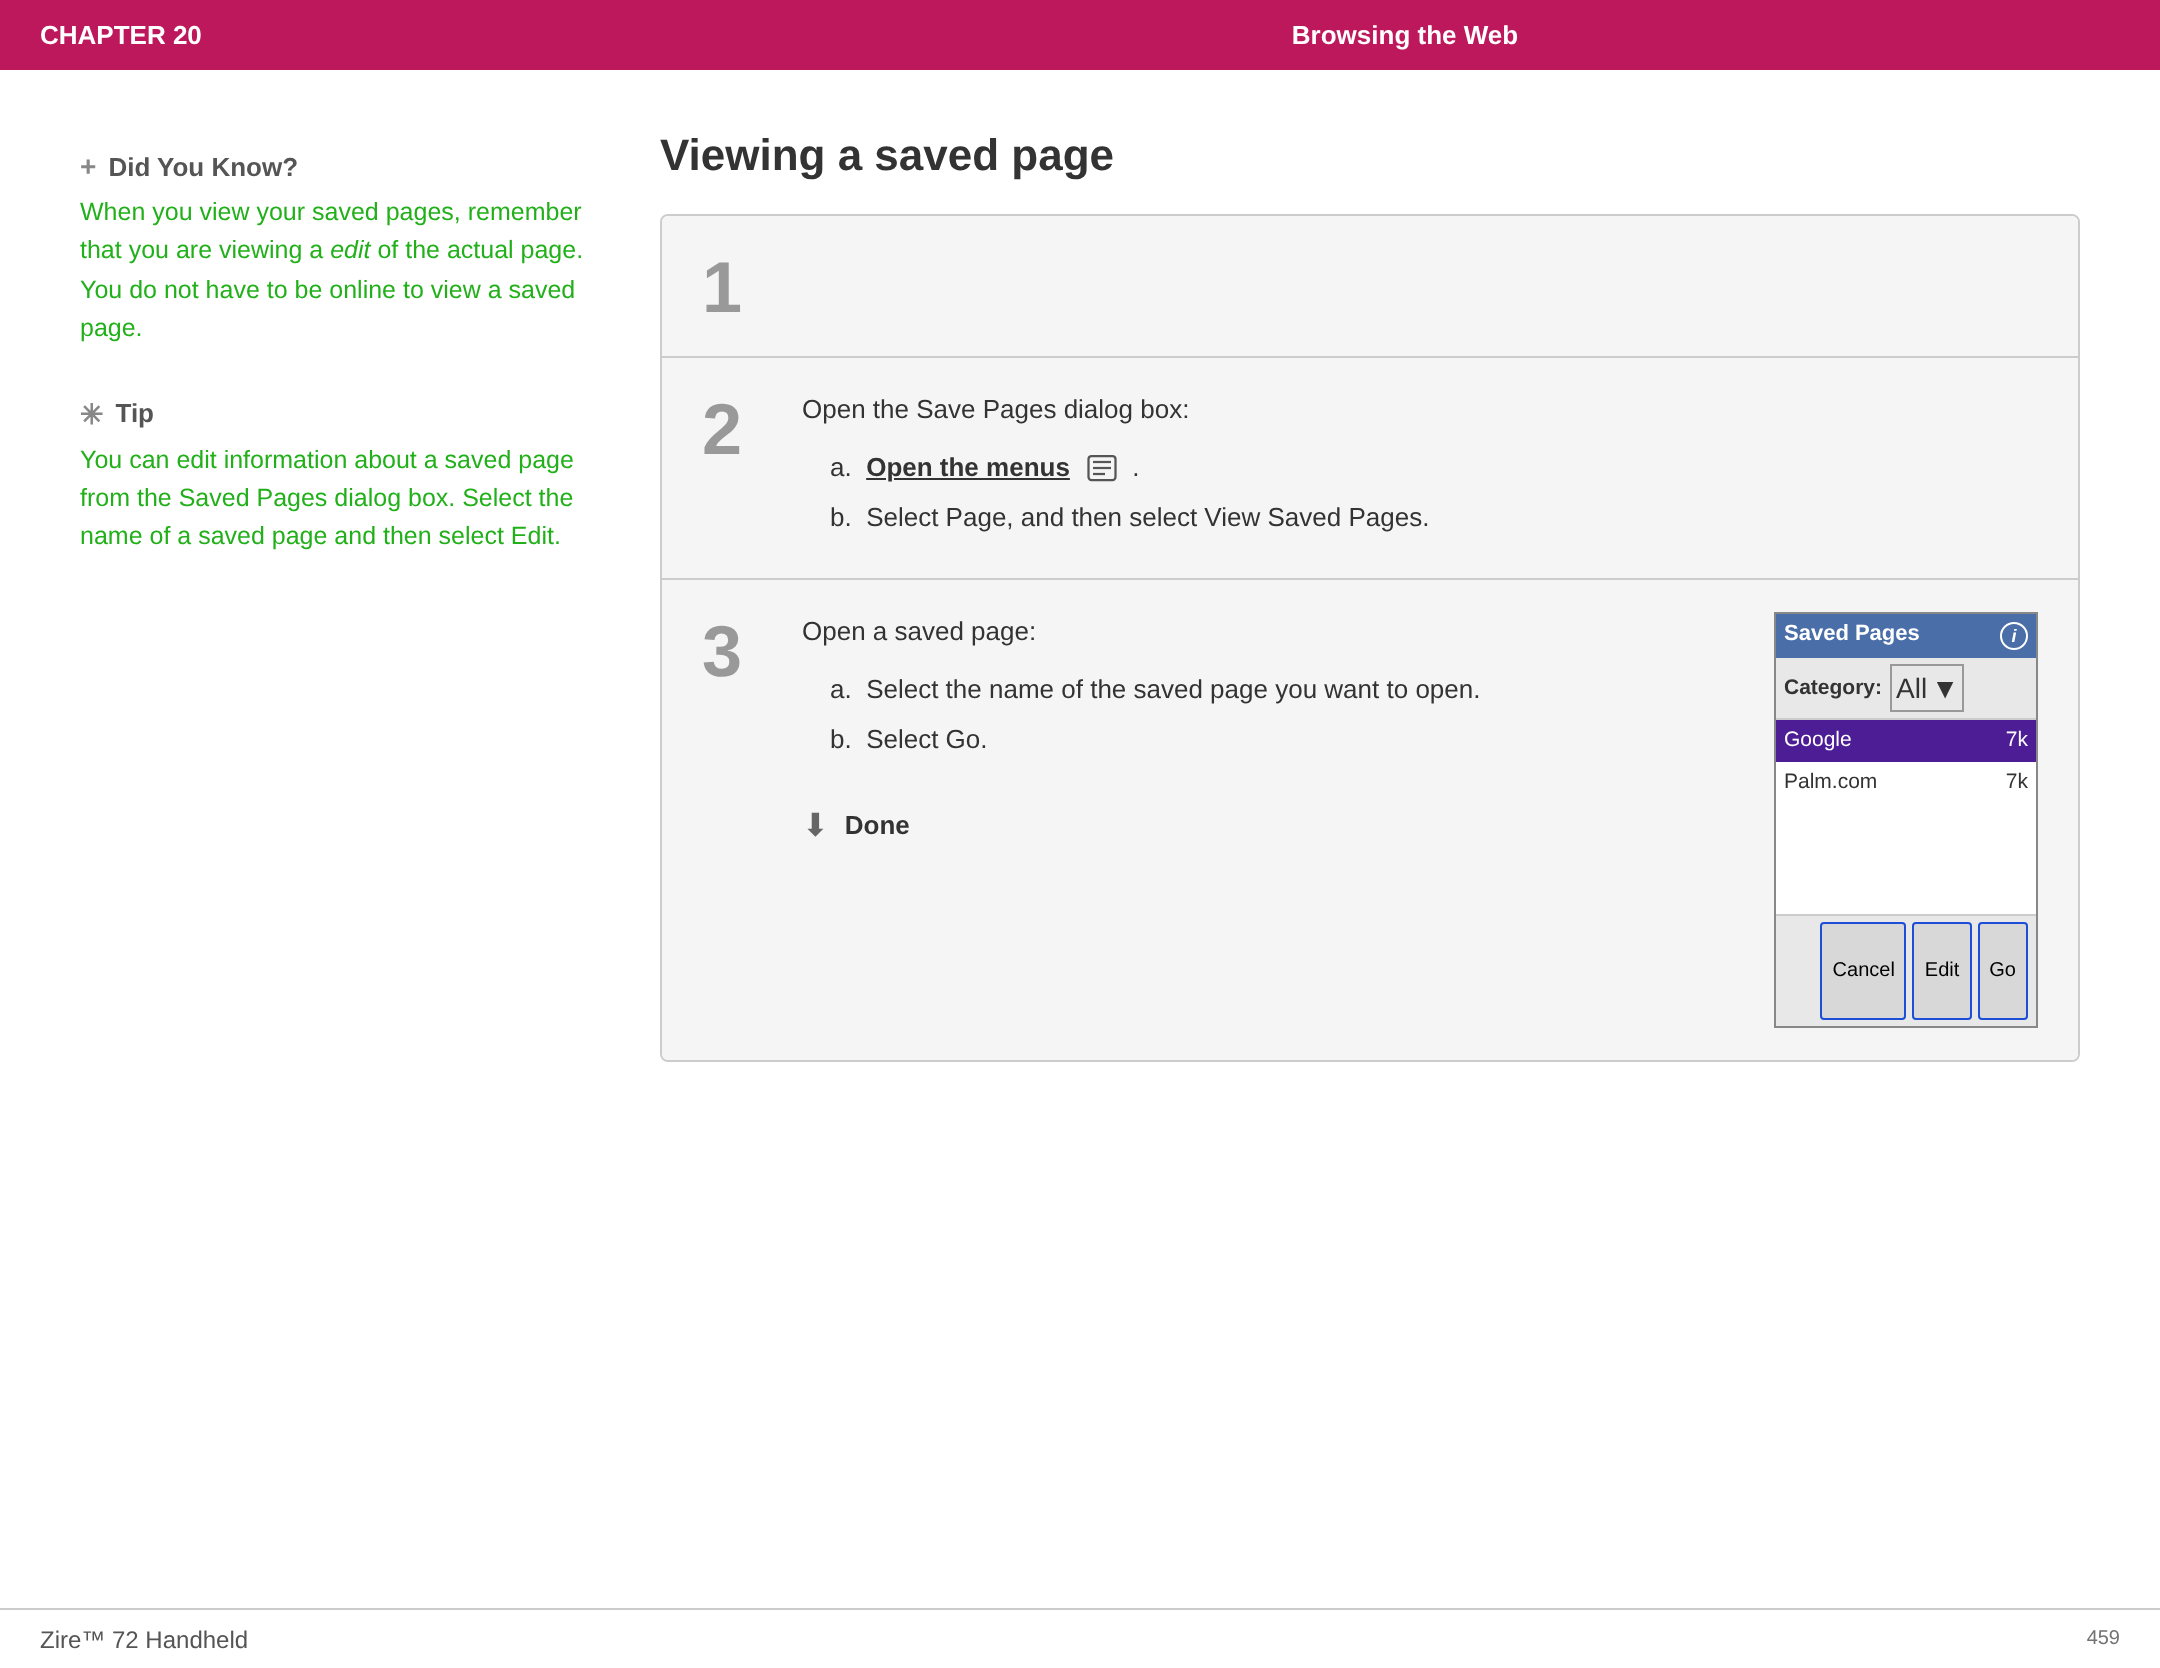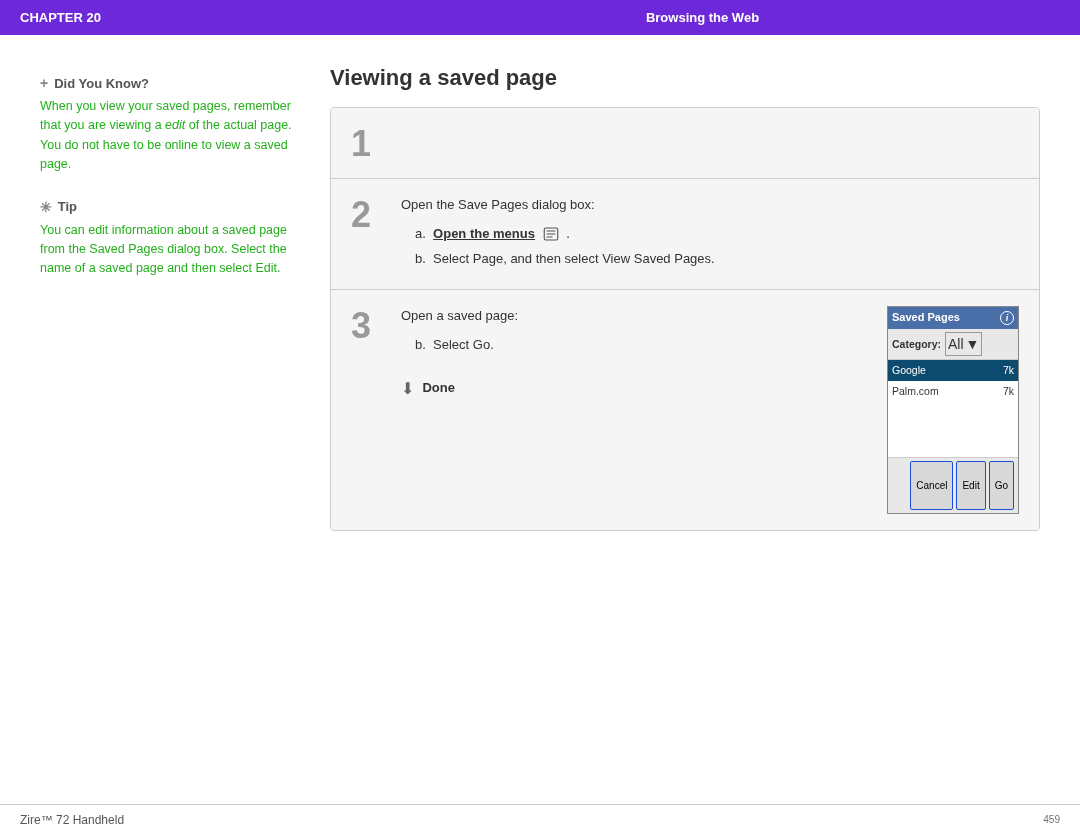--- a/index.html
+++ b/index.html
@@ -6,21 +6,21 @@
     body {
       font-family: Arial, Helvetica, sans-serif;
       background: #fff;
       width: 1080px;
       min-height: 834px;
       position: relative;
     }
 
     
     .header {
-      background: #6d28d9;
+      background: #be185d;
       display: flex;
       align-items: center;
       height: 35px;
       padding: 0 20px;
     }
     .header-chapter {
       font-weight: bold;
       font-size: 13px;
       color: #fff;
       text-transform: uppercase;
@@ -196,21 +196,21 @@
       min-height: 70px;
     }
     .dialog-list-item {
       display: flex;
       justify-content: space-between;
       padding: 2px 4px;
       font-size: 10.5px;
       color: #333;
     }
     .dialog-list-item.selected {
-      background: #0c4a6e;
+      background: #4c1d95;
       color: #fff;
     }
     .dialog-list-item .item-size {
       color: inherit;
     }
     .dialog-list-empty {
       height: 55px;
     }
     .dialog-buttons {
       display: flex;
@@ -339,20 +339,23 @@
         </div>
       </div>
 
       <div class="step">
         <div class="step-number">3</div>
         <div class="step-body">
           <div class="step3-inner">
             <div class="step3-text">
               <p>Open a saved page:</p>
               <div class="sub-step">
+                a.&nbsp; Select the name of the saved page you want to open.
+              </div>
+              <div class="sub-step">
                 b.&nbsp; Select Go.
               </div>
               <div class="done-row">
                 <span class="done-arrow">⬇</span>
                 <span class="done-label">Done</span>
               </div>
             </div>
 
             <div class="saved-pages-dialog">
               <div class="dialog-title-bar">

